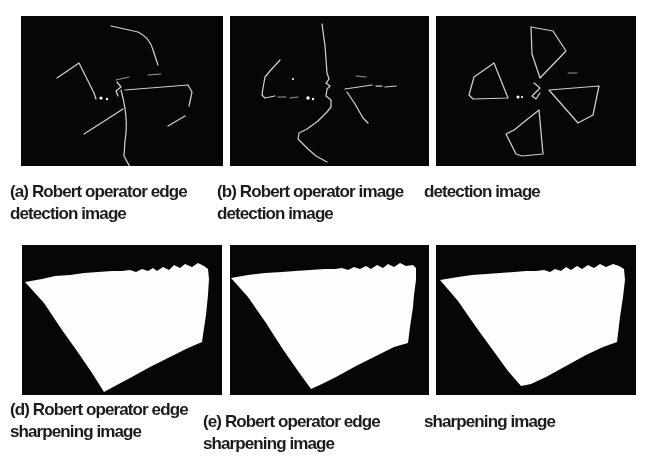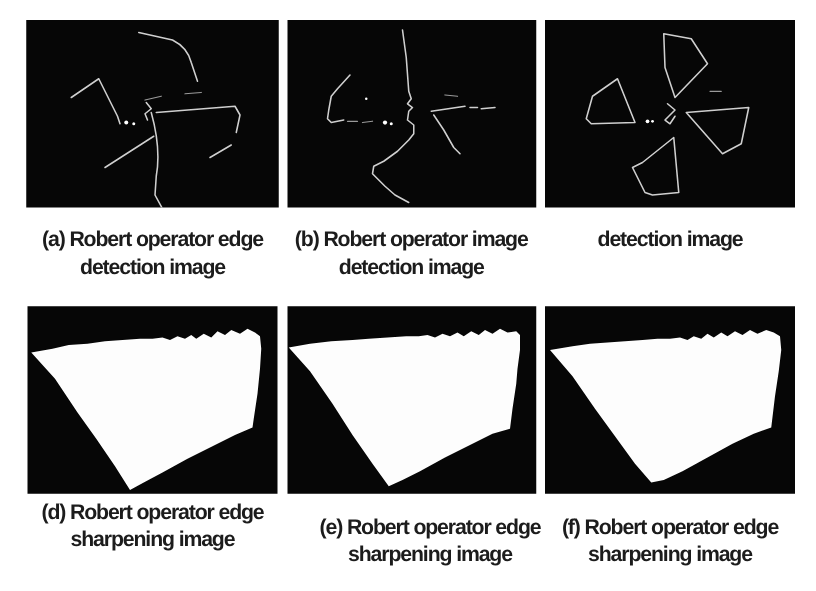--- a/index.html
+++ b/index.html
@@ -32,21 +32,20 @@
     fill: none;
     stroke-linecap: round;
     stroke-linejoin: round;
   }
   .edge-faint { stroke: #9a9a9a; stroke-width: 1; fill: none; stroke-linecap: round; }
   .dot { fill: var(--bright-dot); }
   .blade-fill { fill: var(--shape-fill); stroke: none; }
   .caption {
     position: absolute;
     width: 224px;
-    text-align: center;
     color: var(--caption-text);
     font-weight: 700;
     font-size: 17px;
     line-height: 21.5px;
     letter-spacing: -0.9px;
   }
 </style>
 </head>
 <body>
 
@@ -127,22 +126,21 @@
   <div class="panel" style="left:436px; top:245px; width:200px;">
     <svg viewBox="0 0 200 150">
       <path class="blade-fill" d="M4,35 L22,32 L36,30 L50,29 L64,28 L78,27 L90,26 L100,26 L108,25 L114,27 L119,24 L125,26 L130,22 L135,25 L141,21 L146,24 L152,20 L158,23 L164,19 L170,22 L177,19 L183,21 L188,24 L189,35 L187,52 L184,72 L181,97 L167,102 L150,110 L130,121 L110,132 L95,139 L85,141 L72,126 L56,104 L40,82 L22,56 Z"></path>
     </svg>
   </div>
 
   <div class="caption" style="left:10px; top:399px;">
     <div>(d) Robert operator edge</div>
     <div>sharpening image</div>
   </div>
-  <div class="caption" style="left:232px; top:411px;">
+  <div class="caption" style="left:203px; top:411px;">
     <div>(e) Robert operator edge</div>
     <div>sharpening image</div>
   </div>
   <div class="caption" style="left:424px; top:411px;">
-    <div>(f) Robert operator edge</div>
     <div>sharpening image</div>
   </div>
 
 </div>
 
 </body></html>

